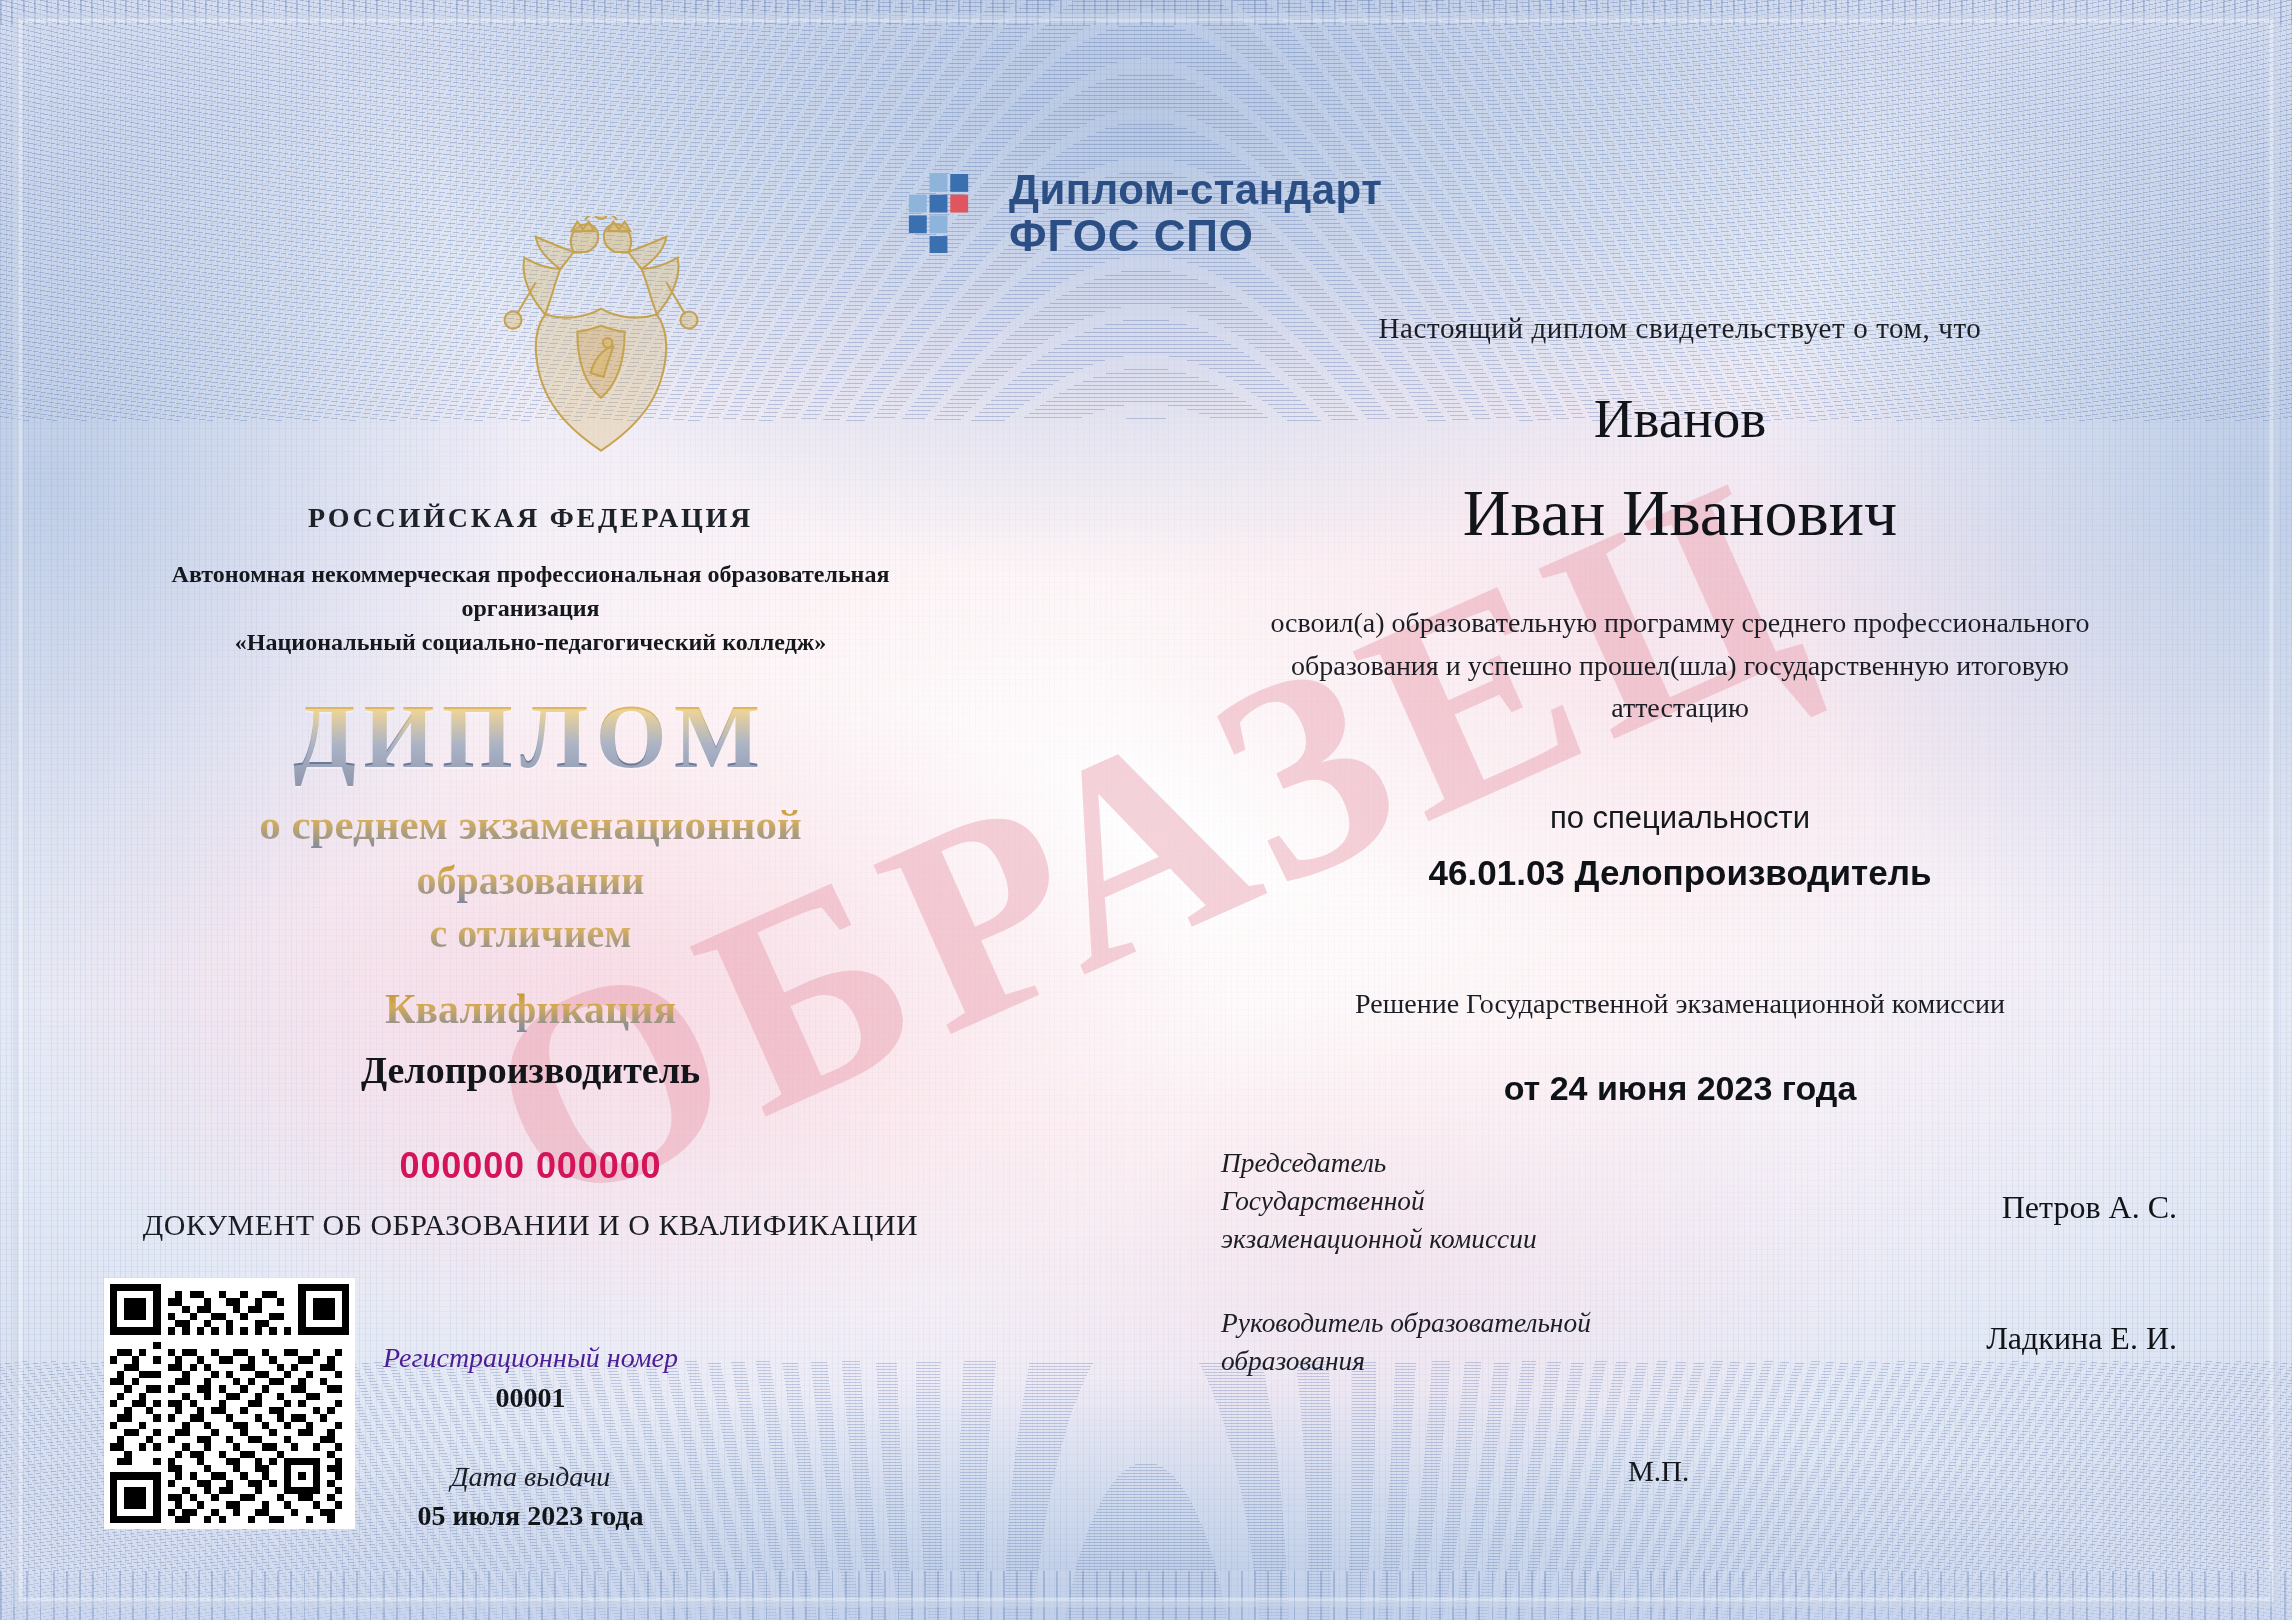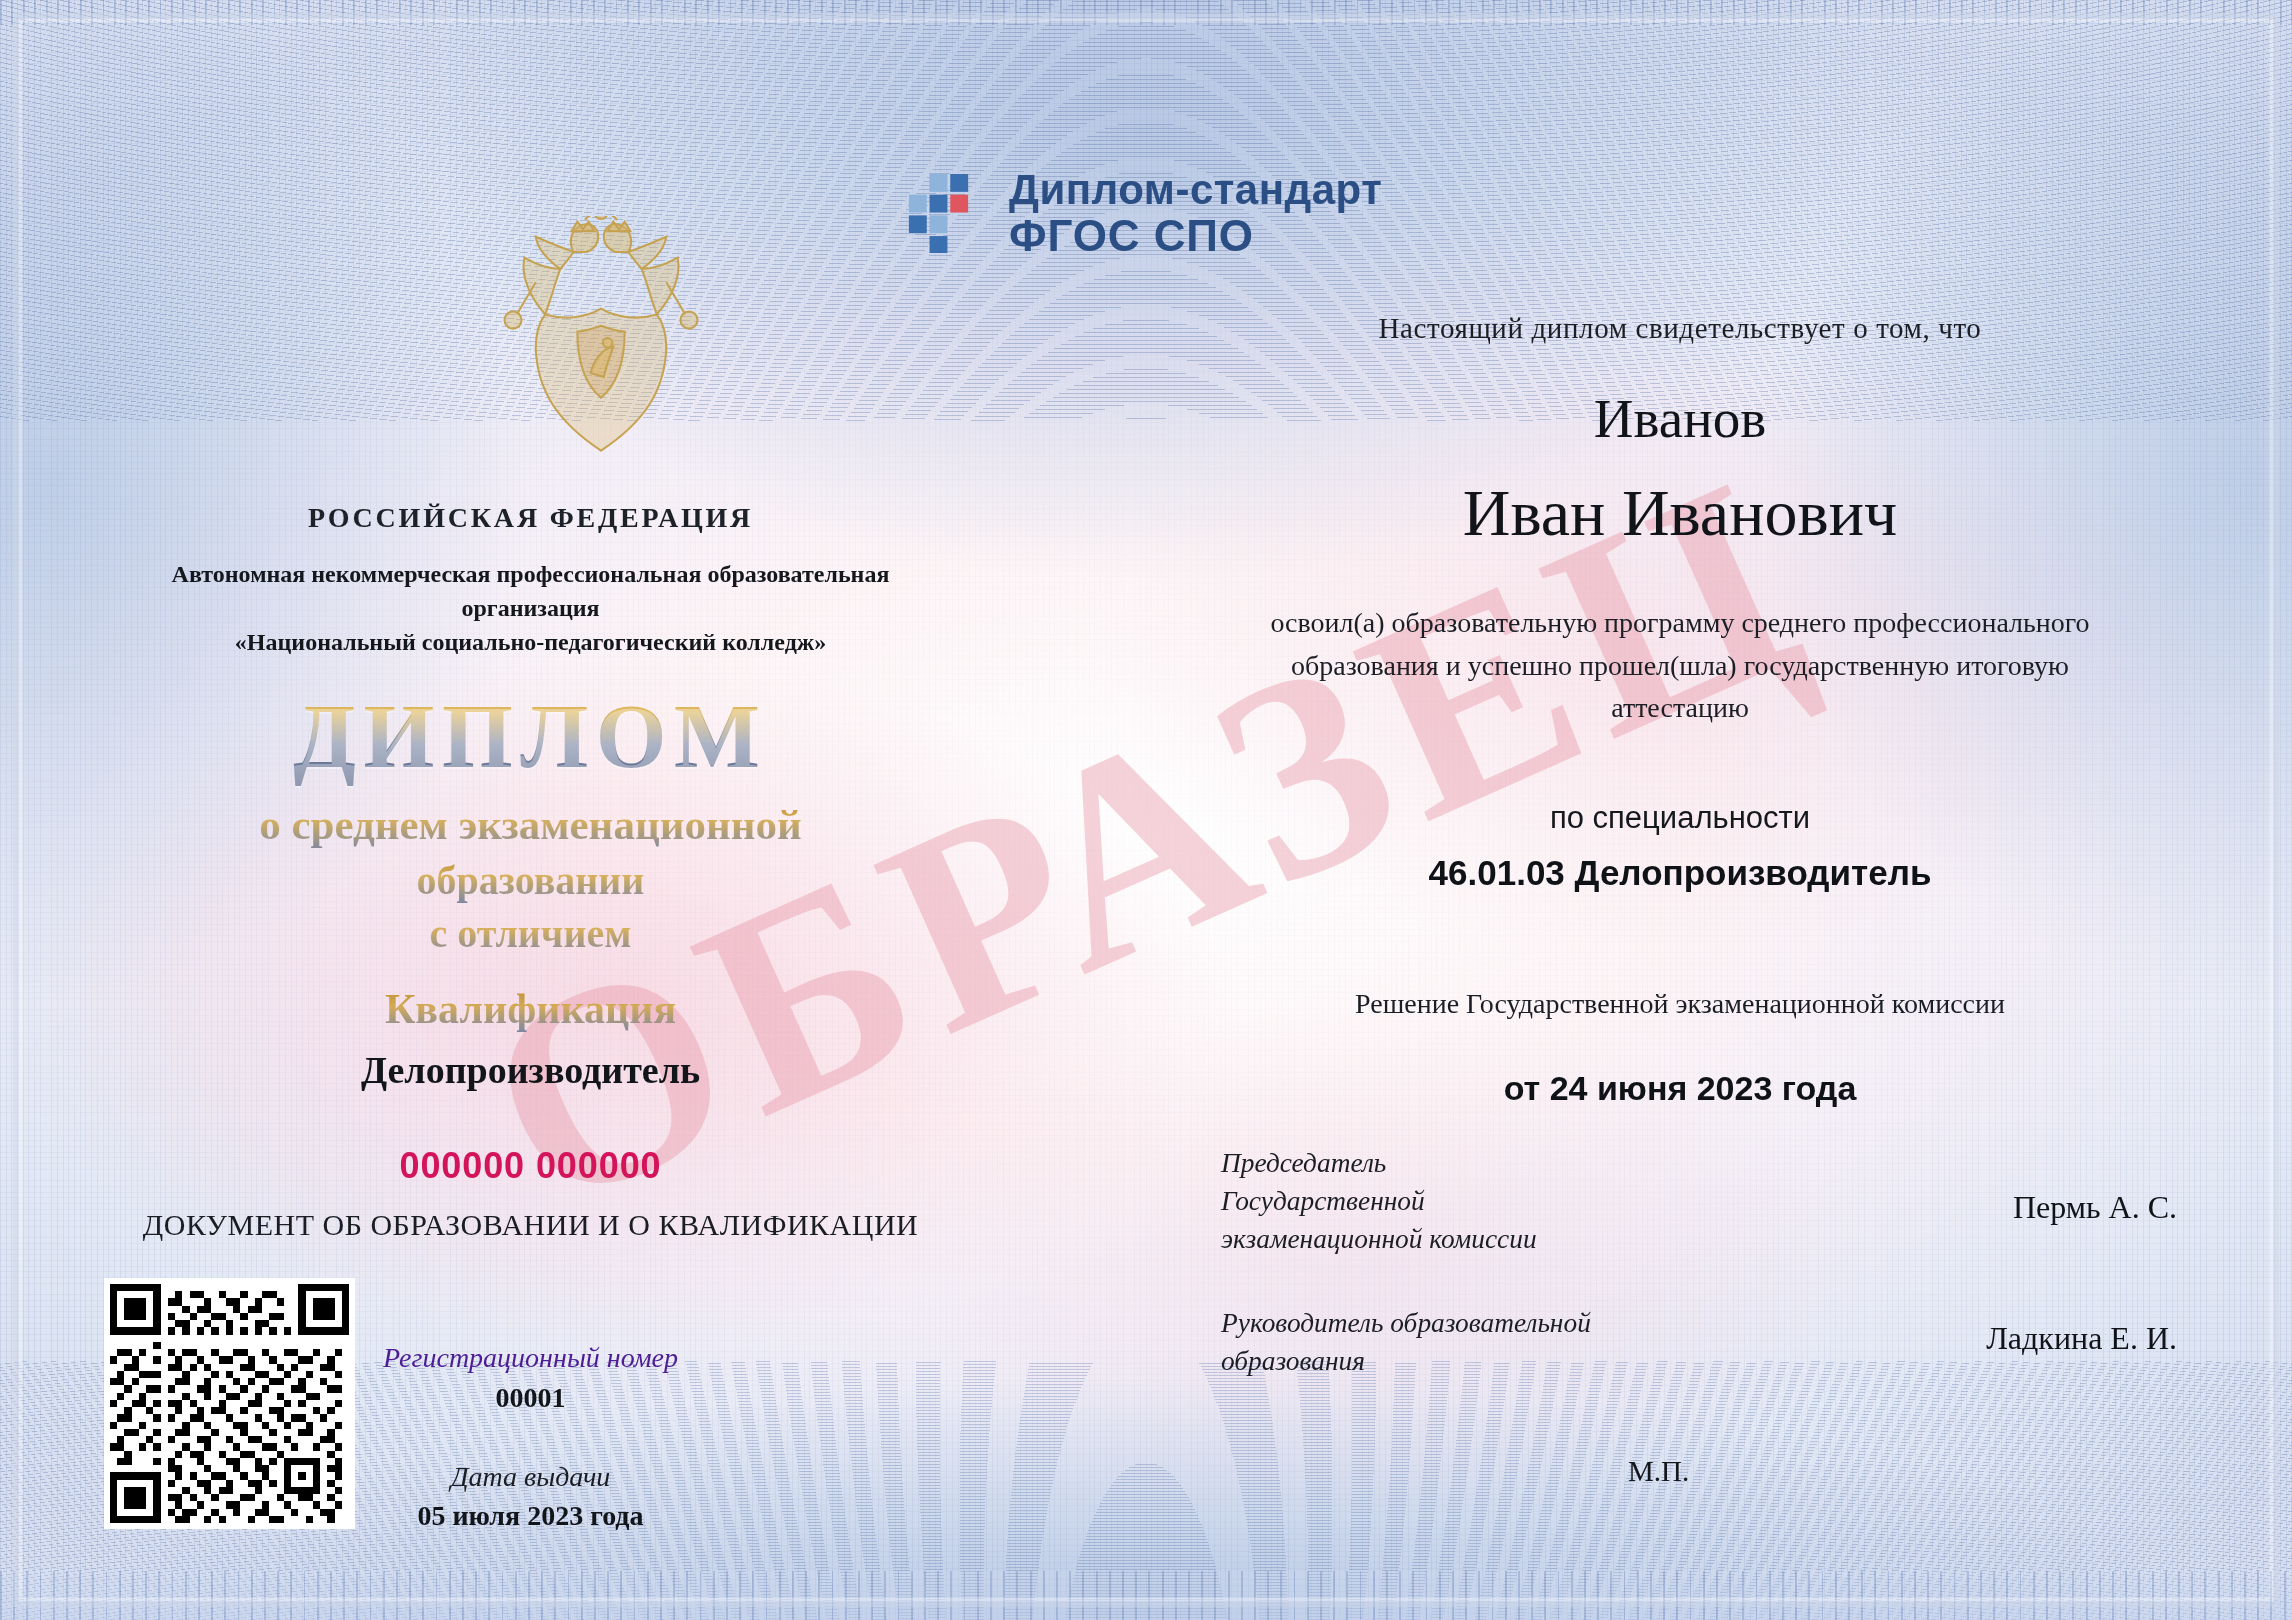--- a/index.html
+++ b/index.html
@@ -751,21 +751,21 @@
     <div class="commission-date">от 24 июня 2023 года</div>
   </div>
 
   <div class="sign-block">
     <div class="sign-row first">
       <div class="sign-role">
         <div>Председатель</div>
         <div>Государственной</div>
         <div>экзаменационной комиссии</div>
       </div>
-      <div class="sign-name">Пермь А. С.</div>
+      <div class="sign-name">Петров А. С.</div>
     </div>
     <div class="sign-row second">
       <div class="sign-role">
         <div>Руководитель образовательной</div>
         <div>образования</div>
       </div>
       <div class="sign-name">Ладкина Е. И.</div>
     </div>
     <div class="stamp-label">М.П.</div>
   </div>

